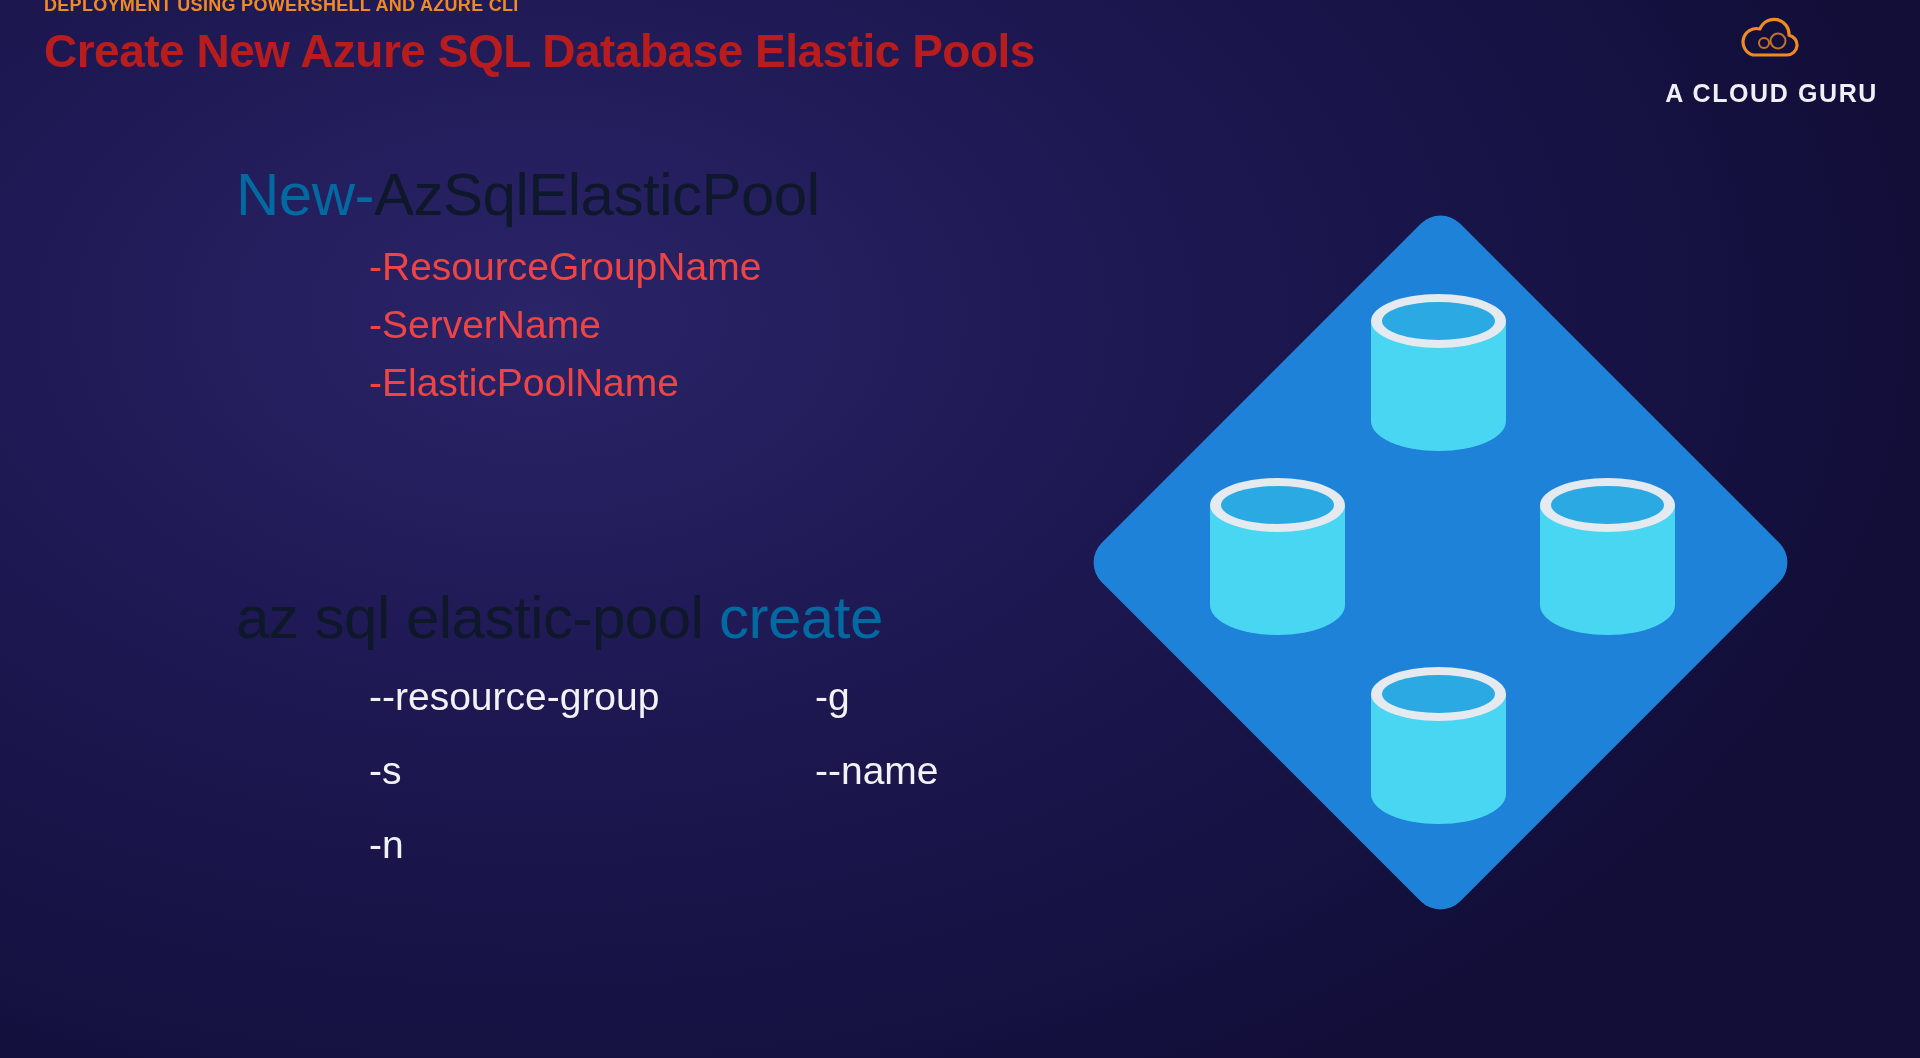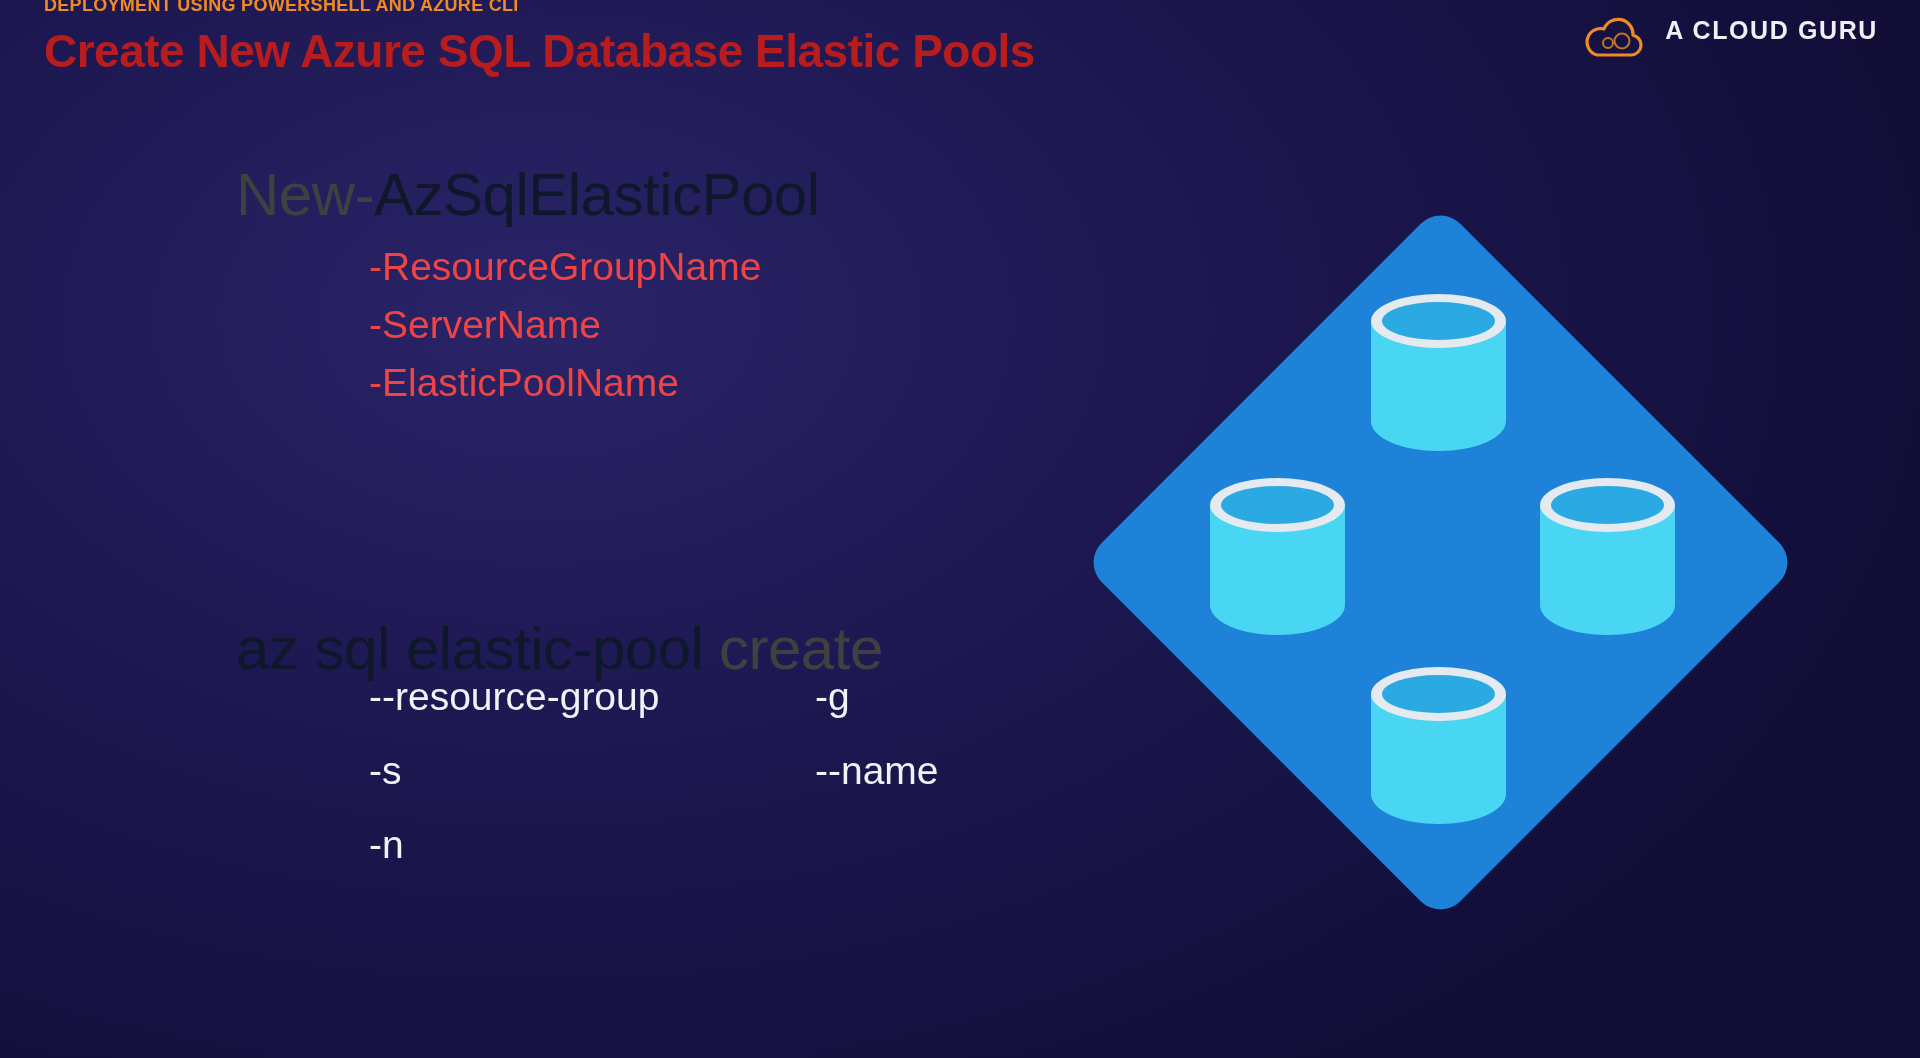--- a/index.html
+++ b/index.html
@@ -22,48 +22,48 @@
     text-transform:uppercase;
   }
   .title {
     left:44px; top:24px;
     font-size:46px; font-weight:800;
     letter-spacing:-0.5px;
     color:#b91c1c;
   }
   .brand {
     right:42px; top:16px;
-    display:flex; align-items:flex-start; gap:15px;
+    display:flex; align-items:center; gap:15px;flex-direction:column;
   }
   .brand .cloud-wrap { width:68px; height:48px; display:flex; align-items:center; justify-content:center; }
   .brand-name {
     font-size:25px; font-weight:700;
     letter-spacing:1.6px;
     color:#EFEFF5;
   }
 
   
   .ps-cmd {
     left:236px; top:160px;
     font-size:60px; font-weight:500;
     letter-spacing:-0.5px;
   }
-  .orange { color:#404040; }
+  .orange { color:#0369a1; }
   .purple { color:#0f172a; }
   .param-list {
     list-style:none;
     font-size:39px; font-weight:500;
     line-height:58px;
     color:#ef4444;
   }
   .ps-params { left:369px; top:238px; }
 
   
   .cli-cmd {
-    left:236px; top:614px;
+    left:236px; top:583px;
     font-size:60px; font-weight:500;
     letter-spacing:-0.5px;
   }
   .cli-cmd .purple { margin-right:0.26em; }
   .cli-params {
     left:369px; top:668px;
     display:grid;
     grid-template-columns:430px auto;
     font-size:39px; font-weight:500;
     line-height:58px;

